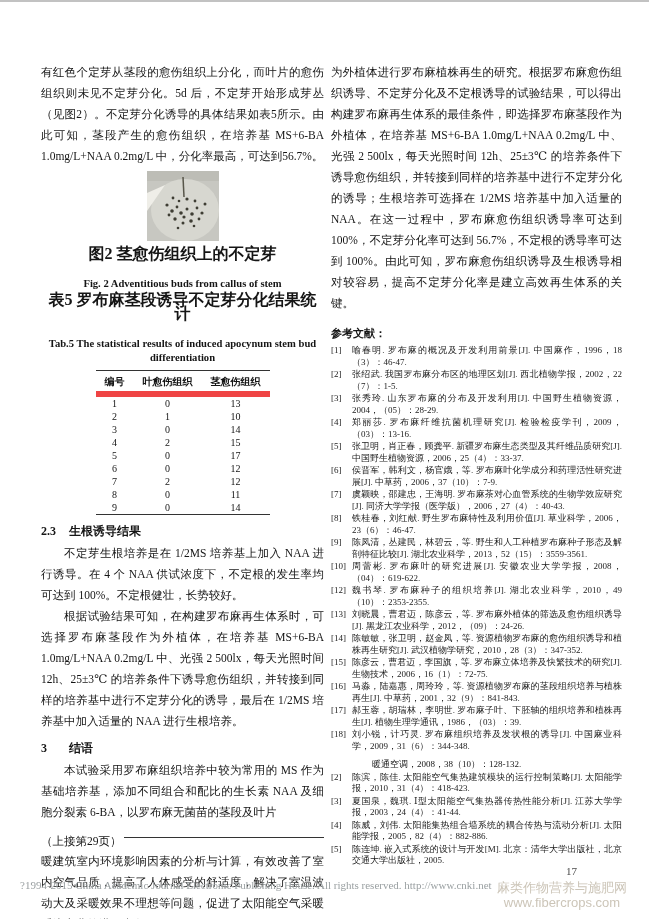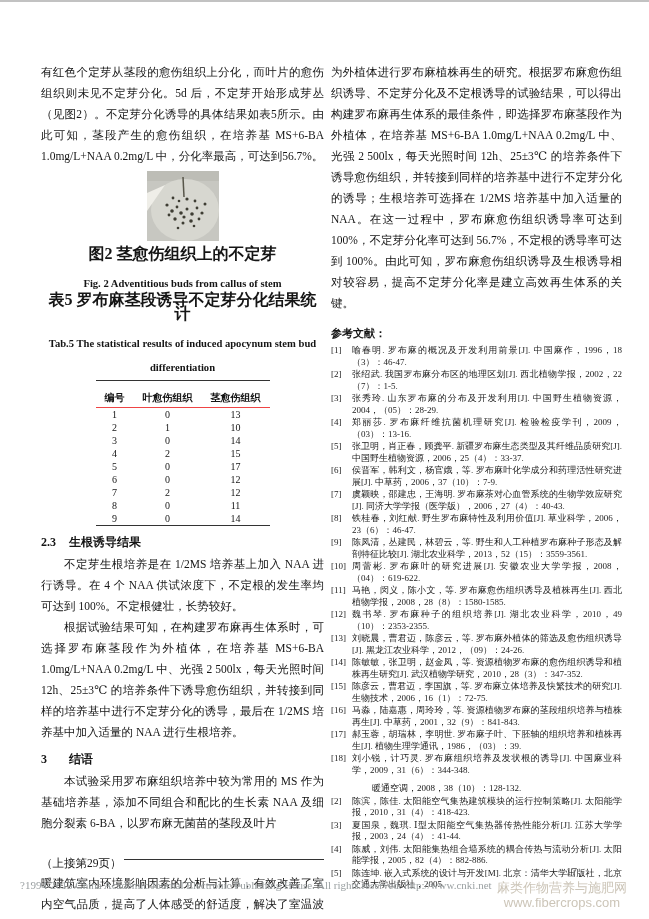--- a/index.html
+++ b/index.html
@@ -9,28 +9,28 @@
     font-family:"Liberation Serif","DejaVu Serif",serif;color:#151515;
   }
   .col{position:absolute;top:60px;}
   #left-col{left:41px;width:283px;}
   #right-col{left:331px;width:291px;}
   .p{font-size:11.5px;line-height:21px;text-align:justify;margin:0;}
   .ind{text-indent:2em;}
   .figwrap{text-align:center;margin:4px 0 0 0;}
   .cap{font-weight:bold;text-align:center;font-size:10.6px;line-height:14px;margin-top:16px;}
   .cap-zh{font-size:16px;margin-top:2px;}
-  .cap2{margin-top:10px;}
+  .cap2{margin-top:0;}
   table{margin:5px auto 3px auto;border-collapse:collapse;font-size:10px;
         border-top:1.5px solid #333;border-bottom:1.5px solid #333;}
-  th{font-weight:bold;border-bottom:1px solid #ef4444;padding:10px 9px 2px 9px;}
+  th{font-weight:bold;border-bottom:6px solid #ef4444;padding:4px 9px 2px 9px;}
   td{padding:1px 9px;text-align:center;}
   .h{font-size:12px;font-weight:bold;margin:8px 0 3px 0;}
   .h .hn{display:inline-block;min-width:28px;}
-  .cont-row{display:flex;align-items:center;margin:22px 0 2px 0;text-align:right;}
+  .cont-row{display:flex;align-items:center;margin:11px 0 2px 0;text-align:right;}
   .cont-row .note{font-size:11.5px;white-space:nowrap;}
   .cont-row .rule{flex:1;border-bottom:1px solid #333;height:0;margin-left:2px;transform:translateY(-4px);}
   .refhead{font-size:11px;font-weight:bold;margin:12px 0 4px 0;}
   .ref{display:flex;font-size:9px;line-height:11.5px;text-align:justify;color:#1b1b1b;margin:0 0 1px 0;}
   .ref .rid{flex:0 0 21px;}
   .ref .rtx{flex:1;}
   .carry{font-size:9px;line-height:11.5px;margin:7px 0 1px 21px;padding-left:20px;}
   #footer{position:absolute;left:20px;top:877px;width:615px;font-size:11px;color:#9aa0a2;white-space:nowrap;}
   #footer .furl{}
   #pageno{position:absolute;left:566px;top:863px;font-size:11px;color:#4a4a4a;}
@@ -203,24 +203,20 @@
       </div>
     <div class="ref">
         <span class="rid">[9]</span>
         <span class="rtx">陈凤清，丛建民，林碧云，等. 野生和人工种植罗布麻种子形态及解剖特征比较[J]. 湖北农业科学，2013，52（15）：3559-3561.</span>
       </div>
     <div class="ref">
         <span class="rid">[10]</span>
         <span class="rtx">周蕾彬. 罗布麻叶的研究进展[J]. 安徽农业大学学报，2008，（04）：619-622.</span>
       </div>
     <div class="ref">
-        <span class="rid">[11]</span>
-        <span class="rtx">马艳，闵义，陈小文，等. 罗布麻愈伤组织诱导及植株再生[J]. 西北植物学报，2008，28（8）：1580-1585.</span>
-      </div>
-    <div class="ref">
         <span class="rid">[12]</span>
         <span class="rtx">魏书琴. 罗布麻种子的组织培养[J]. 湖北农业科学，2010，49（10）：2353-2355.</span>
       </div>
     <div class="ref">
         <span class="rid">[13]</span>
         <span class="rtx">刘晓晨，曹君迈，陈彦云，等. 罗布麻外植体的筛选及愈伤组织诱导[J]. 黑龙江农业科学，2012，（09）：24-26.</span>
       </div>
     <div class="ref">
         <span class="rid">[14]</span>
         <span class="rtx">陈敏敏，张卫明，赵金凤，等. 资源植物罗布麻的愈伤组织诱导和植株再生研究[J]. 武汉植物学研究，2010，28（3）：347-352.</span>

